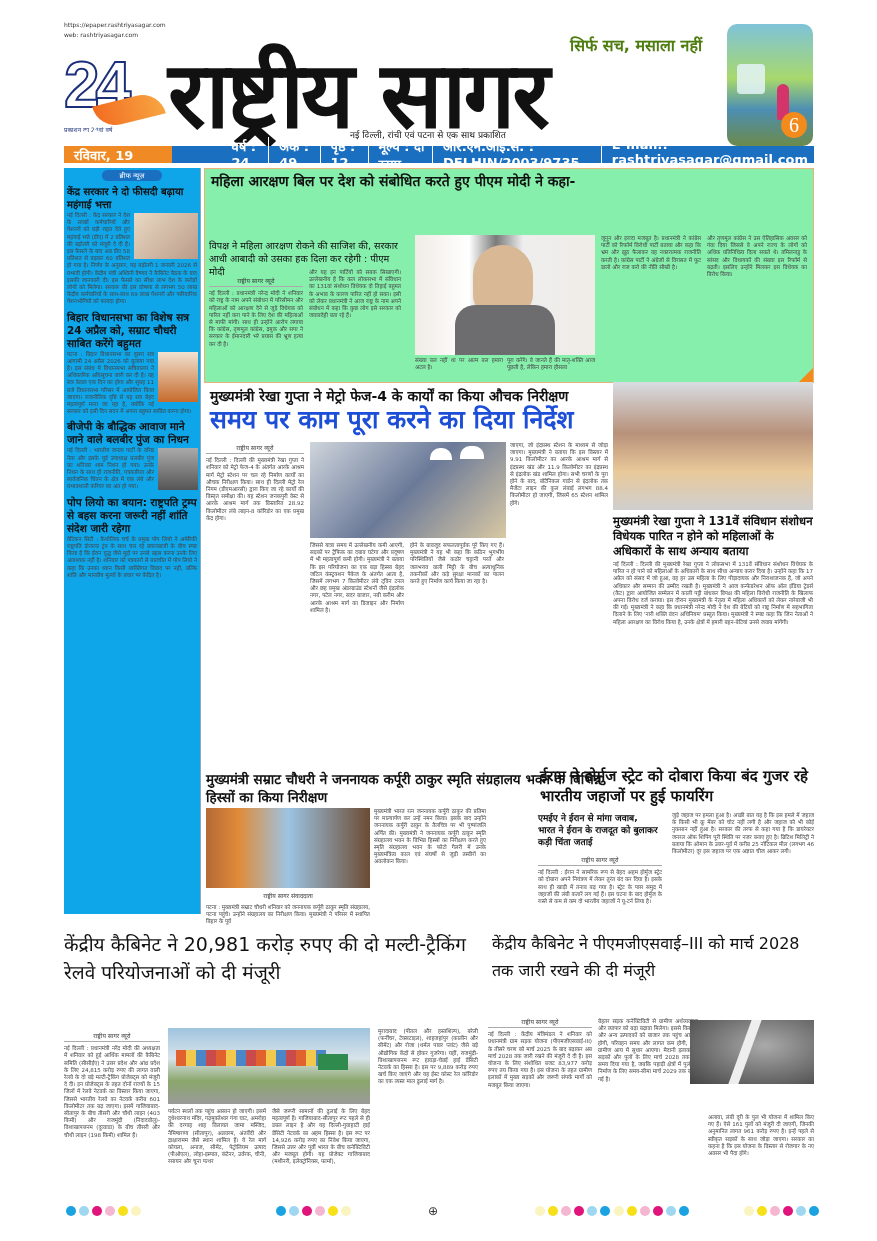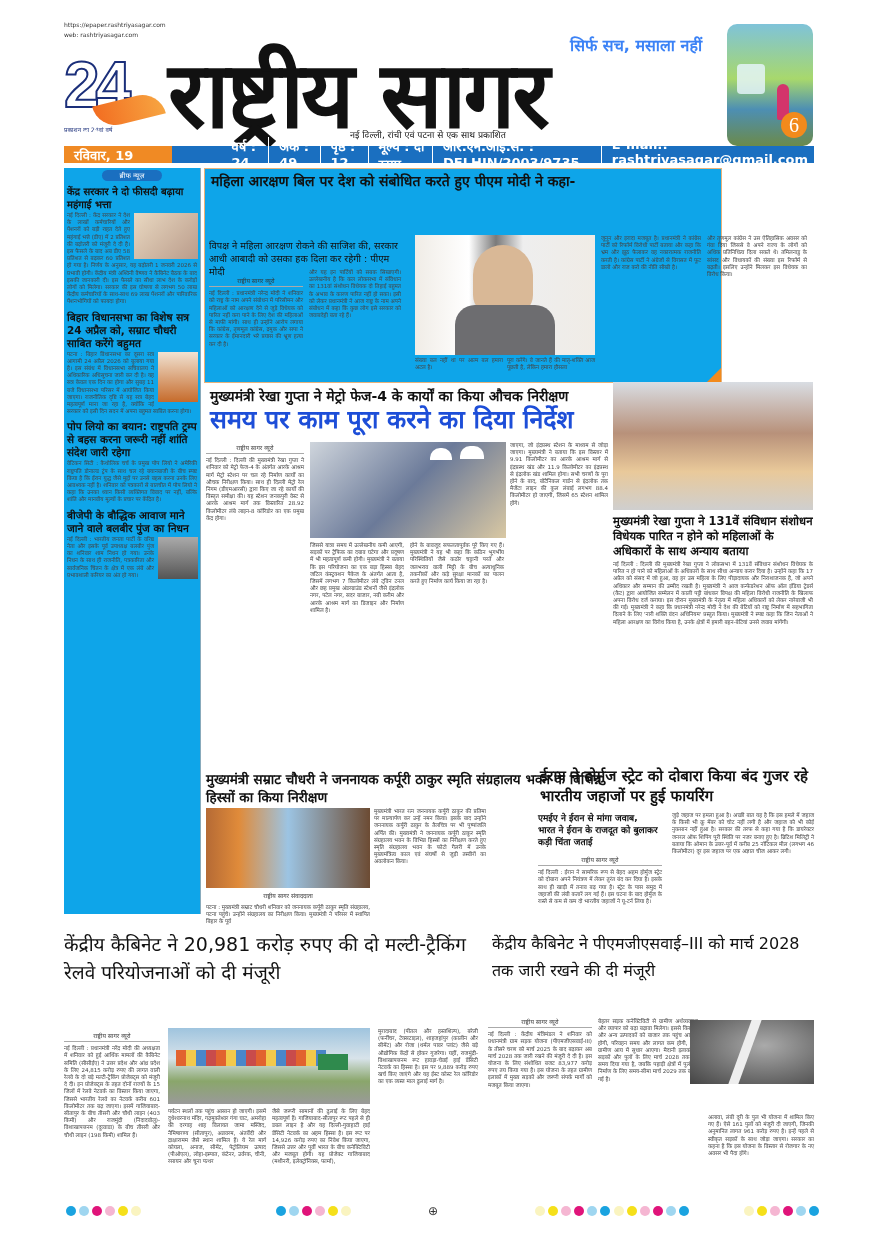--- a/index.html
+++ b/index.html
@@ -5,37 +5,37 @@
   * { box-sizing: border-box; margin: 0; padding: 0; }
   html, body { width: 877px; height: 1241px; background: #fff; overflow: hidden; }
   body { font-family: "DejaVu Sans", sans-serif; color: #222; position: relative; }
   .abs { position: absolute; }
   .urls { left: 64px; top: 20px; font-size: 6px; line-height: 10px; color: #333; }
   .logo24 { left: 64px; top: 50px; width: 104px; height: 80px; }
   .logo24 .num { font-family: "Liberation Sans", sans-serif; font-size: 64px; font-weight: bold; color: #1b2f7a; letter-spacing: -4px; -webkit-text-stroke: 2px #1b2f7a; color: #fff; line-height: 70px; }
   .logo24 .flame { position: absolute; left: 30px; top: 48px; width: 70px; height: 24px; background: linear-gradient(90deg,#f26d21,#f7a541); border-radius: 0 40px 0 40px; transform: rotate(-14deg); }
   .logo24 .since { position: absolute; left: 0; top: 76px; font-size: 6px; color: #1b2f7a; }
   .masthead { left: 168px; top: 48px; font-family: "DejaVu Sans", sans-serif; font-weight: bold; font-size: 92px; line-height: 96px; color: #111; letter-spacing: -3px; }
-  .slogan { left: 570px; top: 34px; font-size: 16px; font-weight: bold; color: #3b82f6; }
+  .slogan { left: 570px; top: 34px; font-size: 16px; font-weight: bold; color: #4d7c0f; }
   .subline { left: 350px; top: 128px; font-size: 9px; color: #111; }
   .supplement { left: 727px; top: 24px; width: 86px; height: 122px; border-radius: 10px; background: linear-gradient(180deg,#7fc3d9 0%,#a8d86c 45%,#4d8fb3 70%,#6b8a4a 100%); overflow: hidden; }
   .supplement .badge { position: absolute; right: 6px; bottom: 8px; width: 26px; height: 26px; border-radius: 50%; background: #f28a1c; color: #fff; font-family: "Liberation Serif", serif; font-size: 20px; text-align: center; line-height: 26px; }
   .datebar { left: 64px; top: 146px; width: 750px; height: 17px; background: #1a6fc0; display: flex; align-items: center; color: #fff; font-size: 13px; font-weight: bold; justify-content: space-between; }
   .datebar .date { background: #f08a24; height: 17px; padding: 0 10px; display: flex; align-items: center; width: 140px; }
   .datebar .meta { display: flex; gap: 10px; margin-left: 60px; }
   .datebar .meta span { border-right: 1px solid #fff; padding-right: 6px; }
   .datebar .meta span:last-child { border: none; }
   
   .leftcol { left: 64px; top: 168px; width: 137px; height: 746px; border-right: 1px solid #8ab; background: #0ea5e9; }
   .brief-tag { margin: 2px auto 3px; width: 60px; background: #1a6fc0; color: #fff; font-size: 7px; text-align: center; border-radius: 8px; padding: 1px 0; }
   .lh { font-weight: bold; font-size: 10px; line-height: 13px; color: #111; padding: 0 3px; margin-top: 4px; }
   .lt { font-size: 5.5px; line-height: 7.2px; color: #444; padding: 1px 3px; text-align: justify; }
   .thumb { float: right; margin: 2px 2px 2px 4px; background: #c9b9a8; }
   
-  .lead { left: 204px; top: 168px; width: 518px; height: 215px; border: 1px solid #e8b27a; background: #0ea5e9; }
+  .lead { left: 204px; top: 168px; width: 610px; height: 215px; border: 1px solid #e8b27a; background: #86efac; }
   .lead .kicker { position: absolute; left: 6px; top: 2px; font-size: 14px; font-weight: bold; color: #111; }
   .lead .hl { position: absolute; left: 6px; top: 22px; font-size: 30px; font-weight: bold; color: #111; letter-spacing: -1px; line-height: 38px; }
   .lead .sub { position: absolute; left: 4px; top: 70px; width: 190px; font-size: 9.5px; line-height: 13px; color: #111; }
   .byline { font-size: 6px; text-align: center; color: #333; border-bottom: 1px solid #aaa; padding-bottom: 2px; margin: 4px 0 3px; }
   .col { position: absolute; font-size: 5.5px; line-height: 7.2px; color: #444; text-align: justify; }
   .photo { position: absolute; background: #bbb; overflow: hidden; }
   .fold { position: absolute; right: 0; bottom: 0; width: 0; height: 0; border-left: 14px solid transparent; border-bottom: 14px solid #f28a1c; }
   
   .metro-k { left: 210px; top: 386px; font-size: 14px; font-weight: bold; color: #111; }
   .metro-h { left: 210px; top: 404px; font-size: 25px; font-weight: bold; color: #1d4ed8; line-height: 32px; }
@@ -90,28 +90,28 @@
     <div class="lt">नई दिल्ली : केंद्र सरकार ने देश के लाखों कर्मचारियों और पेंशनरों को बड़ी राहत देते हुए महंगाई भत्ते (डीए) में 2 प्रतिशत की बढ़ोतरी को मंजूरी दे दी है। इस फैसले के बाद अब डीए 58 प्रतिशत से बढ़कर 60 प्रतिशत हो गया है। निर्णय के अनुसार, यह बढ़ोतरी 1 जनवरी 2026 से प्रभावी होगी। केंद्रीय मंत्री अश्विनी वैष्णव ने कैबिनेट बैठक के बाद इसकी जानकारी दी। इस फैसले का सीधा लाभ देश के करोड़ों लोगों को मिलेगा। सरकार की इस घोषणा से लगभग 50 लाख केंद्रीय कर्मचारियों के साथ-साथ 69 लाख पेंशनरों और पारिवारिक पेंशनभोगियों को फायदा होगा।</div>
   </div>
 
   <div>
     <div class="lh" style="font-size:10.5px;">बिहार विधानसभा का विशेष सत्र 24 अप्रैल को, सम्राट चौधरी साबित करेंगे बहुमत</div>
     <div class="thumb" style="width:40px;height:50px;background:linear-gradient(180deg,#f0e2d2,#c66b2b);"></div>
     <div class="lt">पटना : बिहार विधानसभा का दूसरा सत्र आगामी 24 अप्रैल 2026 को बुलाया गया है। इस संबंध में विधानसभा सचिवालय ने अधिकारिक अधिसूचना जारी कर दी है। यह सत्र केवल एक दिन का होगा और सुबह 11 बजे विधानसभा परिसर में आयोजित किया जाएगा। राजनीतिक दृष्टि से यह सत्र बेहद महत्वपूर्ण माना जा रहा है, क्योंकि नई सरकार को इसी दिन सदन में अपना बहुमत साबित करना होगा।</div>
   </div>
 
   <div>
-    <div class="lh" style="font-size:10.5px;">पोप लियो का बयान: राष्ट्रपति ट्रम्प से बहस करना जरूरी नहीं शांति संदेश जारी रहेगा</div>
-    <div class="lt">वेटिकन सिटी : कैथोलिक चर्च के प्रमुख पोप लियो ने अमेरिकी राष्ट्रपति डोनाल्ड ट्रंप के साथ चल रहे बयानबाजी के बीच स्पष्ट किया है कि ईरान युद्ध जैसे मुद्दों पर उनसे बहस करना उनके लिए आवश्यक नहीं है। शनिवार को पत्रकारों से बातचीत में पोप लियो ने कहा कि उनका ध्यान किसी व्यक्तिगत विवाद पर नहीं, बल्कि शांति और मानवीय मूल्यों के प्रचार पर केंद्रित है।</div>
-  </div>
-
-  <div>
     <div class="lh" style="font-size:10.5px;">बीजेपी के बौद्धिक आवाज माने जाने वाले बलबीर पुंज का निधन</div>
     <div class="thumb" style="width:40px;height:42px;background:linear-gradient(180deg,#aaa,#555);"></div>
     <div class="lt">नई दिल्ली : भारतीय जनता पार्टी के वरिष्ठ नेता और इसके पूर्व उपाध्यक्ष बलबीर पुंज का शनिवार शाम निधन हो गया। उनके निधन के साथ ही राजनीति, पत्रकारिता और सार्वजनिक चिंतन के क्षेत्र में एक लंबे और प्रभावशाली करियर का अंत हो गया।</div>
+  </div>
+
+  <div>
+    <div class="lh" style="font-size:10.5px;">पोप लियो का बयान: राष्ट्रपति ट्रम्प से बहस करना जरूरी नहीं शांति संदेश जारी रहेगा</div>
+    <div class="lt">वेटिकन सिटी : कैथोलिक चर्च के प्रमुख पोप लियो ने अमेरिकी राष्ट्रपति डोनाल्ड ट्रंप के साथ चल रहे बयानबाजी के बीच स्पष्ट किया है कि ईरान युद्ध जैसे मुद्दों पर उनसे बहस करना उनके लिए आवश्यक नहीं है। शनिवार को पत्रकारों से बातचीत में पोप लियो ने कहा कि उनका ध्यान किसी व्यक्तिगत विवाद पर नहीं, बल्कि शांति और मानवीय मूल्यों के प्रचार पर केंद्रित है।</div>
   </div>
 </div>
 
 <div class="abs lead">
   <div class="kicker">महिला आरक्षण बिल पर देश को संबोधित करते हुए पीएम मोदी ने कहा-</div>
   <div class="sub">विपक्ष ने महिला आरक्षण रोकने की साजिश की, सरकार आधी आबादी को उसका हक दिला कर रहेगी : पीएम मोदी</div>
   <div class="col" style="left:4px;top:104px;width:94px;">
     <div class="byline">राष्ट्रीय सागर ब्यूरो</div>
     <div>नई दिल्ली : प्रधानमंत्री नरेन्द्र मोदी ने शनिवार को राष्ट्र के नाम अपने संबोधन में परिसीमन और महिलाओं को आरक्षण देने से जुड़े विधेयक को पारित नहीं करा पाने के लिए देश की महिलाओं से माफी मांगी। साथ ही उन्होंने आरोप लगाया कि कांग्रेस, तृणमूल कांग्रेस, द्रमुक और सपा ने सरकार के ईमानदारी भरे प्रयास की भ्रूण हत्या कर दी है।</div>
   </div>

